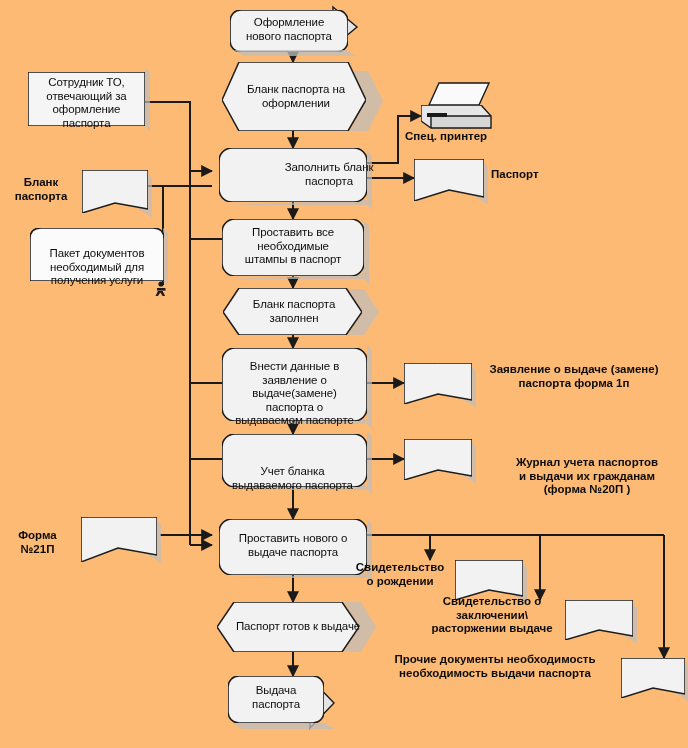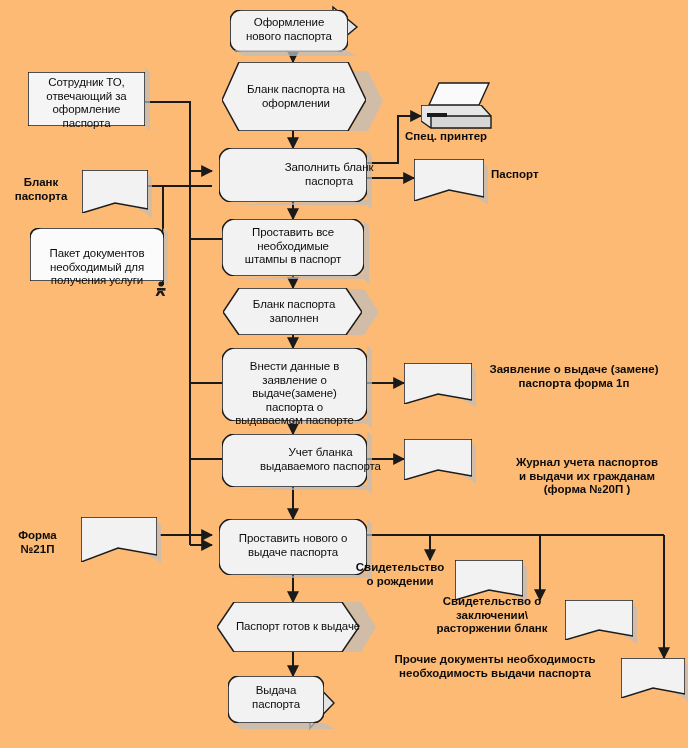--- a/index.html
+++ b/index.html
@@ -244,21 +244,21 @@
 
   <div class="node-label tc" style="left:226px; top:298px; width:136px;">Бланк паспорта
 заполнен</div>
 
   <div class="node-label tc" style="left:222px; top:352px; width:145px;margin-top:8px;">Внести данные в
 заявление о
 выдаче(замене)
 паспорта о
 выдаваемом паспорте</div>
 
-  <div class="node-label tc" style="left:224px; top:446px; width:137px;padding-left:28px;">Учет бланка
+  <div class="node-label tc" style="left:224px; top:465px; width:137px;">Учет бланка
 выдаваемого паспорта</div>
 
   <div class="node-label tc" style="left:221px; top:532px; width:144px;">Проставить нового о
 выдаче паспорта</div>
 
   <div class="node-label tc" style="left:222px; top:620px; width:152px;">Паспорт готов к выдаче</div>
 
   <div class="node-label tc" style="left:230px; top:684px; width:92px;">Выдача
 паспорта</div>
 
@@ -283,20 +283,20 @@
 
   <div class="side-label tr" style="left:472px; top:456px; width:200px;margin-left:15px;">Журнал учета паспортов
 и выдачи их гражданам
 (форма №20П )</div>
 
   <div class="side-label tr" style="left:350px; top:561px; width:100px;">Свидетельство
 о рождении</div>
 
   <div class="side-label tr" style="left:424px; top:595px; width:136px;">Свидетельство о
 заключении\
-расторжении бланк</div>
+расторжении выдаче</div>
 
   <div class="side-label tr" style="left:376px; top:653px; width:238px;">Прочие документы необходимость
 необходимость выдачи паспорта</div>
 
   <div class="side-label tl" style="left:405px; top:130px; width:110px;">Спец. принтер</div>
 
 </div>
 
 </body></html>

